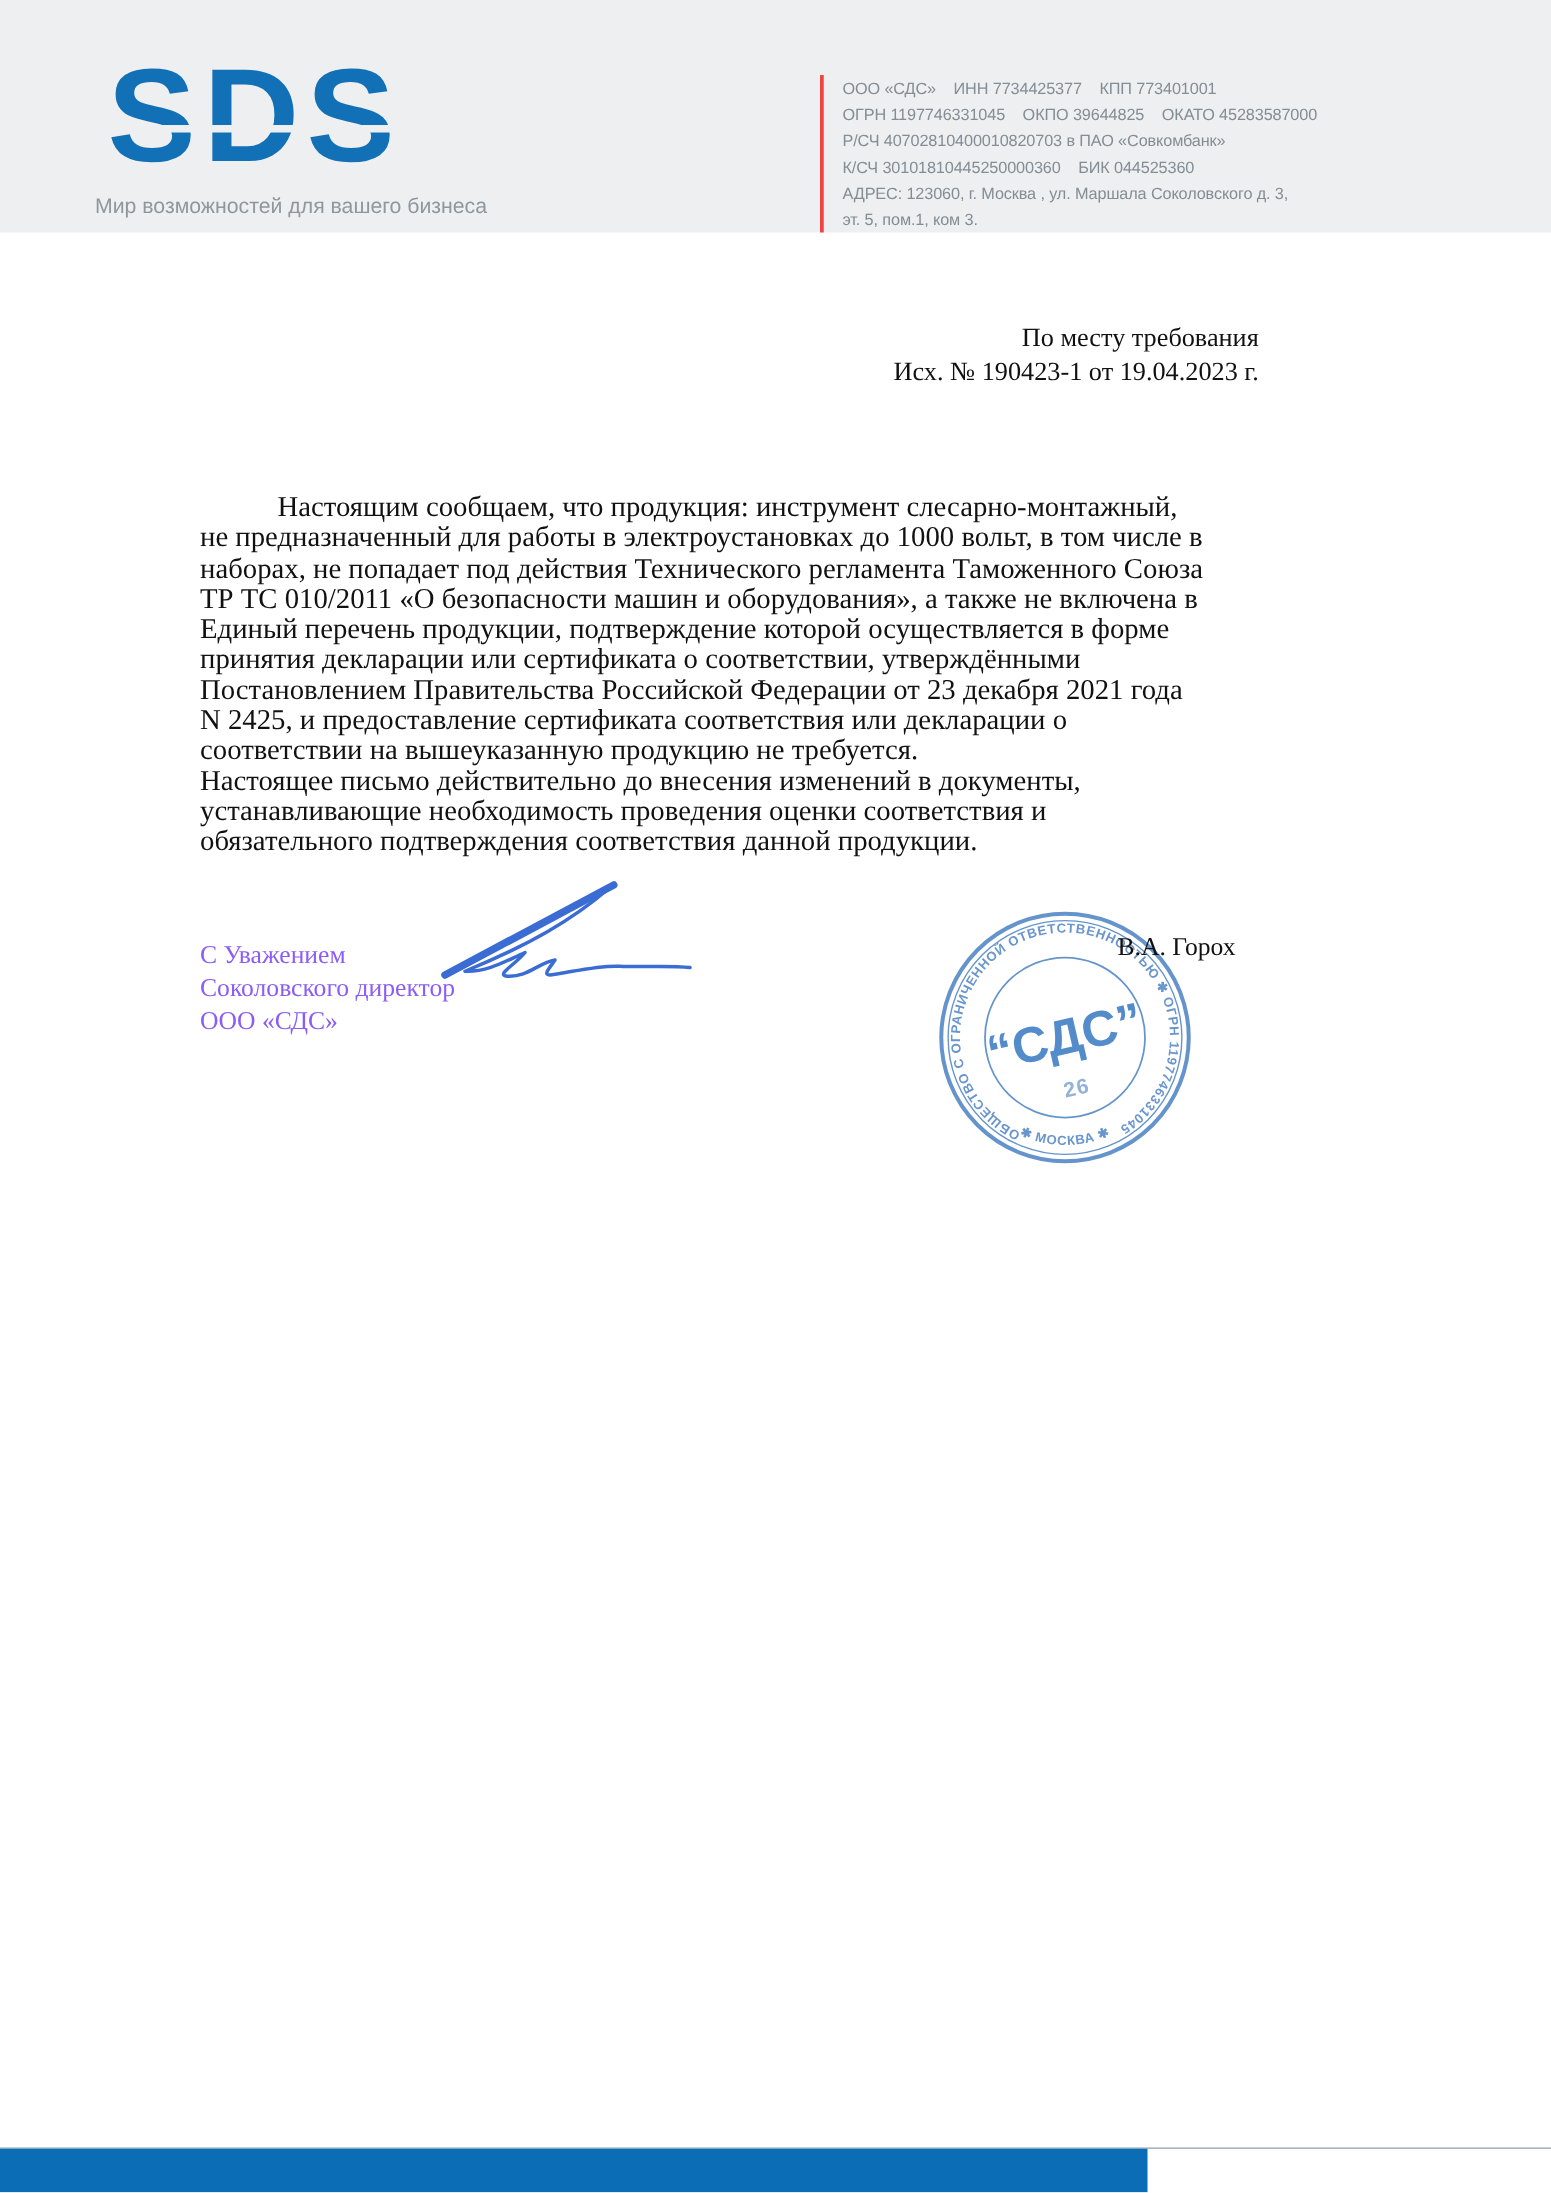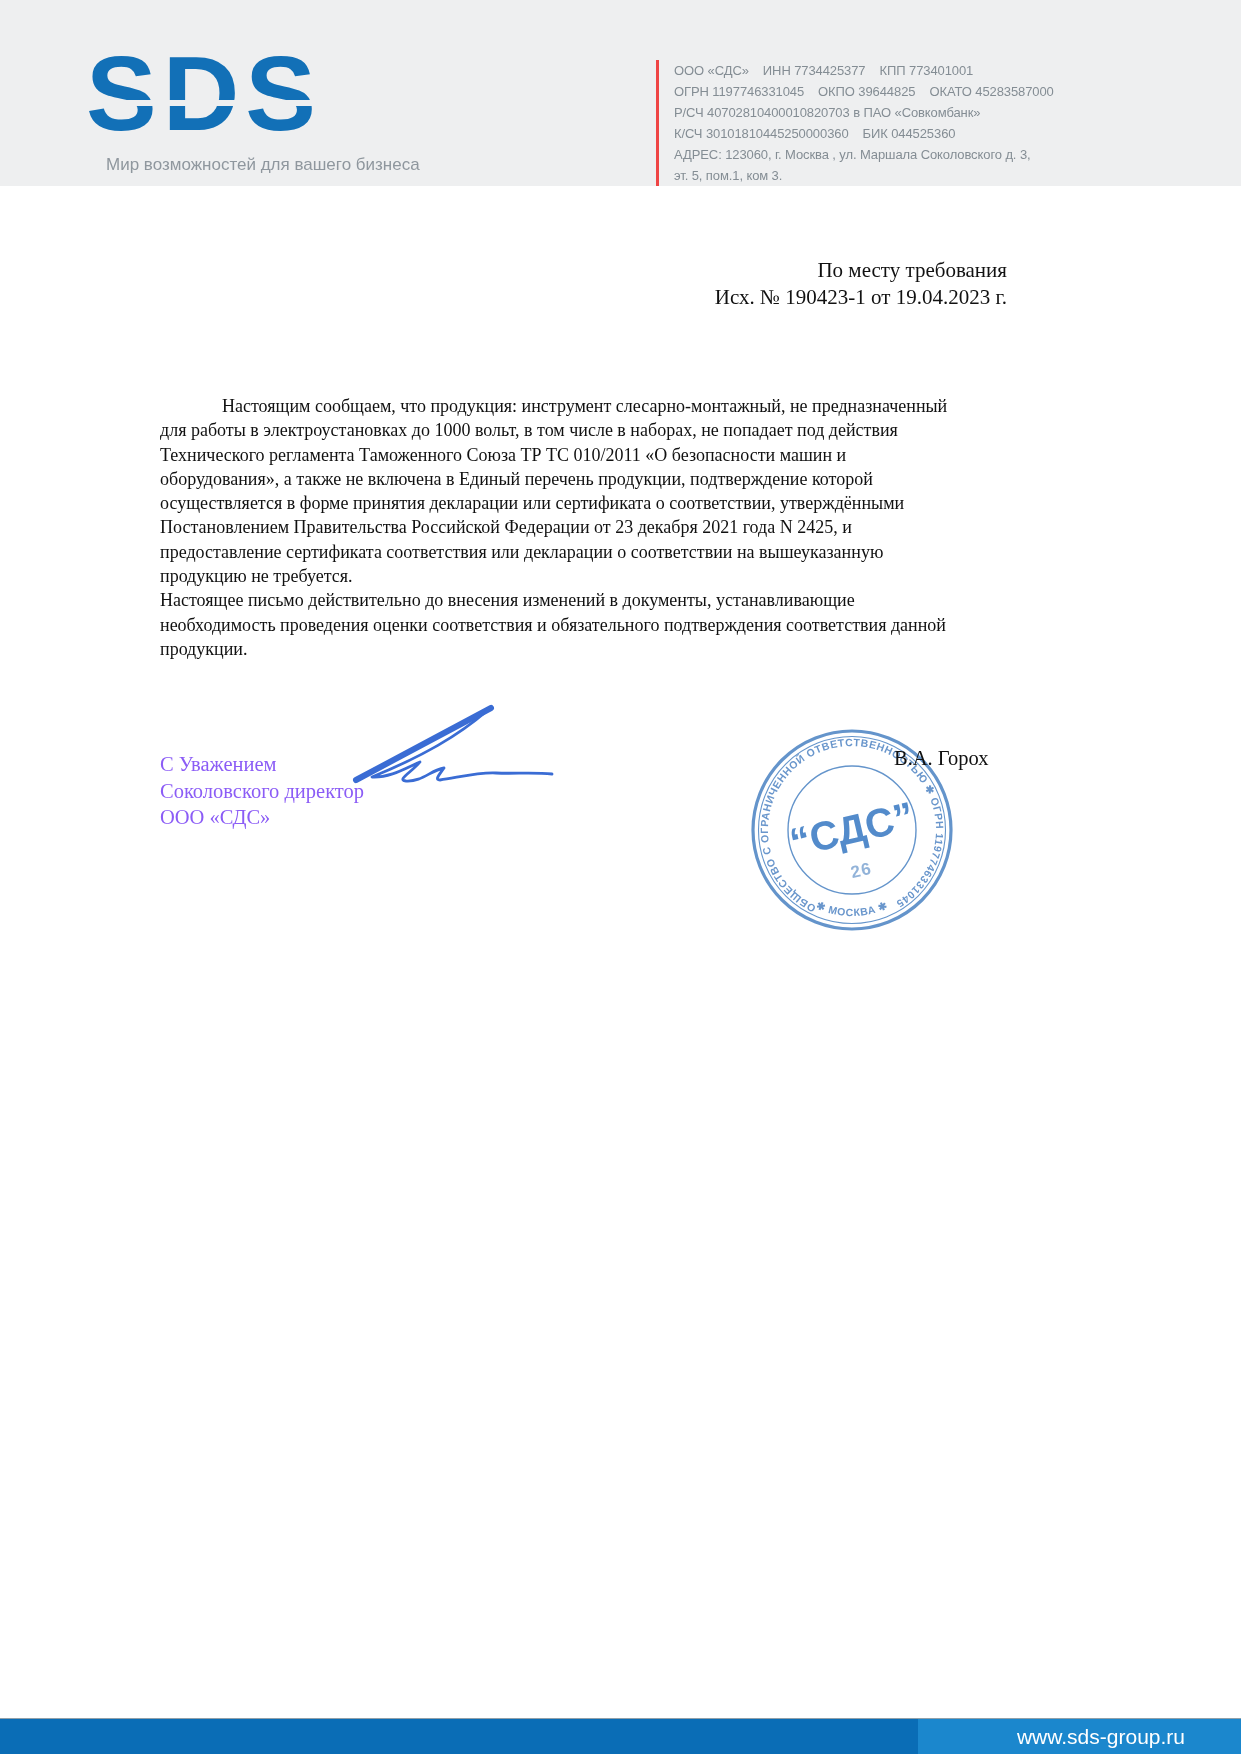--- a/index.html
+++ b/index.html
@@ -20,21 +20,21 @@
     position:absolute;left:86px;top:40px;
     font-family:"Liberation Sans", sans-serif;
     font-weight:800;font-size:106px;line-height:1;
     letter-spacing:6px;color:#1270b7;
   }
   .logo-cut{
     position:absolute;left:84px;top:100px;width:276px;height:6px;
     background:#eeeff0;
   }
   .tagline{
-    position:absolute;left:106px;top:155px;
+    position:absolute;left:76px;top:155px;
     font-family:"Liberation Sans", sans-serif;
     font-size:17px;color:#8f979e;
   }
   .company-details{
     position:absolute;left:656px;top:60px;
     border-left:3px solid #ef4444;
     padding-left:15px;
     font-family:"Liberation Sans", sans-serif;
     font-size:13px;letter-spacing:-0.1px;
     line-height:21px;color:#848d94;
@@ -45,21 +45,21 @@
     position:absolute;right:234px;top:257px;
     text-align:right;font-size:21px;line-height:27px;color:#111;margin-left:32px;
   }
   .letter-title{
     position:absolute;left:160px;top:350px;width:840px;
     text-align:center;font-size:21px;color:#111;
   }
   
   .letter-body{
     position:absolute;left:160px;top:394px;width:808px;
-    font-size:18px;line-height:24.3px;color:#111;
+    font-size:23px;line-height:24.3px;color:#111;
     text-align:left;
   }
   .letter-body p{margin:0;}
   .letter-body p.indent{text-indent:62px;}
   
   .closing-block{
     position:absolute;left:160px;top:751px;
     font-size:20.5px;line-height:26.5px;color:#8b5cf6;
   }
   .signer-name{
@@ -163,18 +163,15 @@
       <textPath href="#arcBottom" startOffset="50%">✱ МОСКВА ✱</textPath>
     </text>
     <g transform="rotate(-13 104 104)">
       <text class="stamp-center" x="104" y="117" text-anchor="middle">“СДС”</text>
       <text class="stamp-number" x="104" y="151" text-anchor="middle">26</text>
     </g>
   </svg>
 
   <div class="footer">
     <div class="footer-left"></div>
-    <div class="footer-right">
-      <span>www.sds-group.ru</span>
-    </div>
   </div>
 
 </div>
 
 </body></html>

